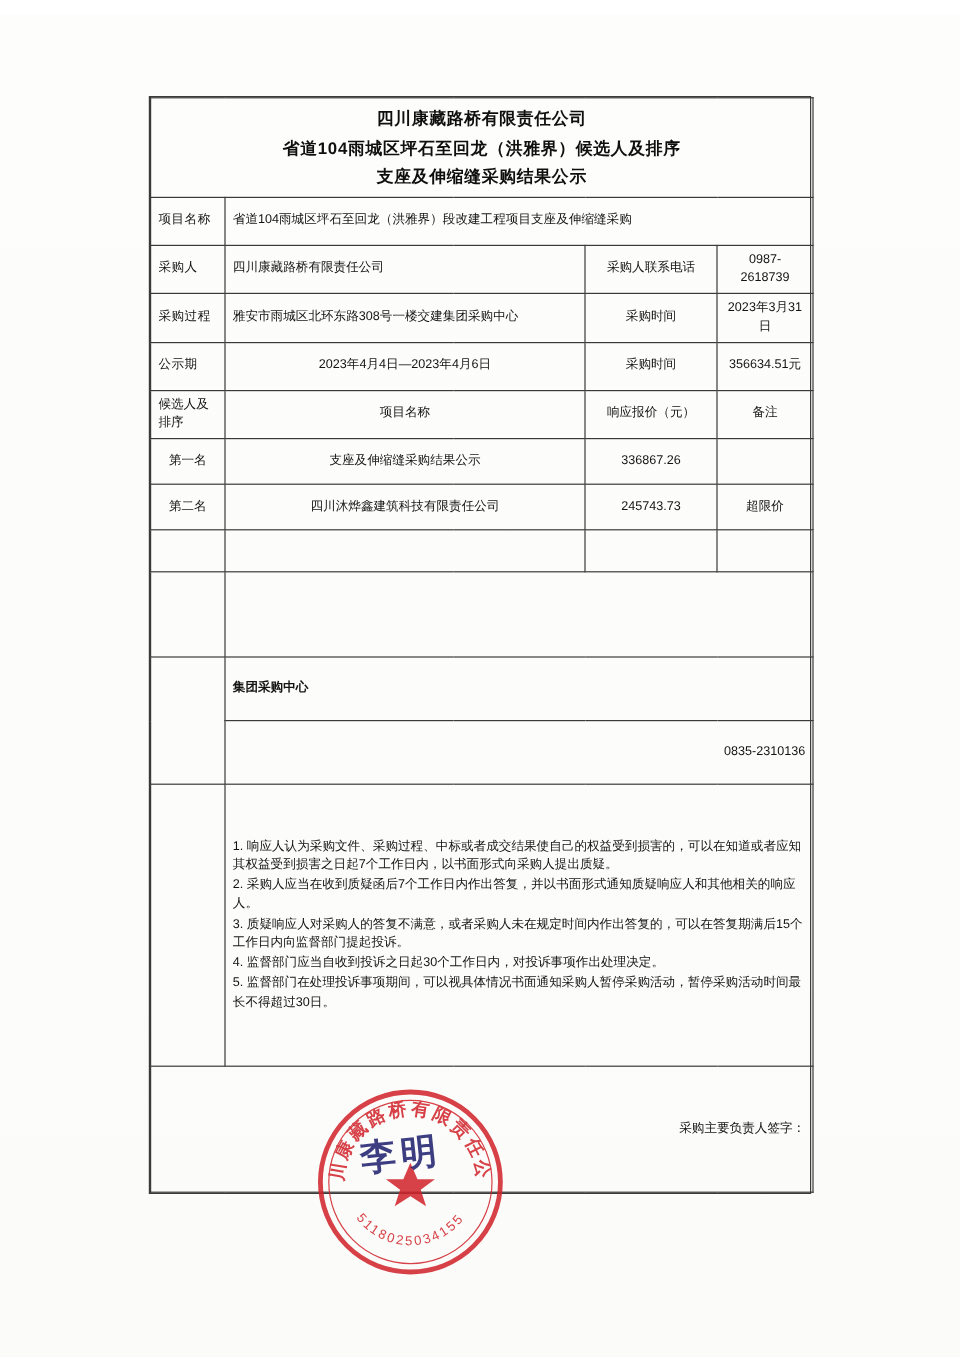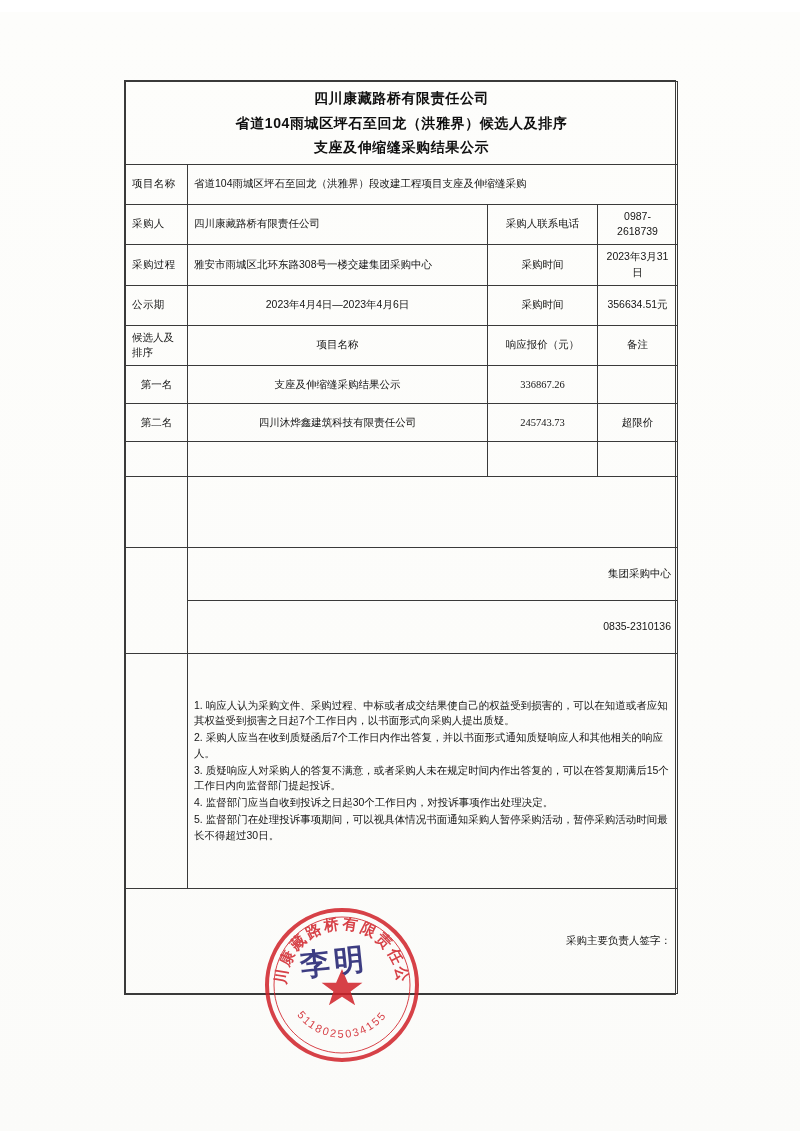--- a/index.html
+++ b/index.html
@@ -59,21 +59,21 @@
     letter-spacing: 0.6px;
     line-height: 1.75;
     color: #0f0f0f;
   }
   .lbl {
     font-size: 10.5px;
     letter-spacing: 0.4px;
   }
   .ctr { text-align: center; }
   .left { text-align: left; }
-  .num { text-align: center; font-family: Liberation Serif, serif; }
+  .num { text-align: center; font-family: Liberation Sans, sans-serif; }
   .row-h1 { height: 38px; }
   .row-h2 { height: 40px; }
   .note-cell {
     text-align: left;
     font-size: 10.5px;
     line-height: 1.62;
     padding: 10px 10px 10px 12px;
   }
   .note-cell p { margin: 0 0 1px 0; }
   .sig-cell {
@@ -107,21 +107,21 @@
     font-family: "Liberation Serif", serif;
     font-size: 30px;
     color: #1c1c6e;
     transform: rotate(-6deg);
     opacity: 0.85;
     font-weight: bold;
     letter-spacing: 4px;
     pointer-events: none;
   }
   .slash { text-align: center; font-size: 12px; }
-  .dept-line { text-align: right; height: 44px; }
+  .dept-line { text-align: left; height: 44px; font-weight: bold; }
   .dept-line2 { text-align: right; height: 44px; }
 </style>
 </head>
 <body>
 
 <div class="page">
 
   <div class="sheet">
     <table class="doc">
       <colgroup>

